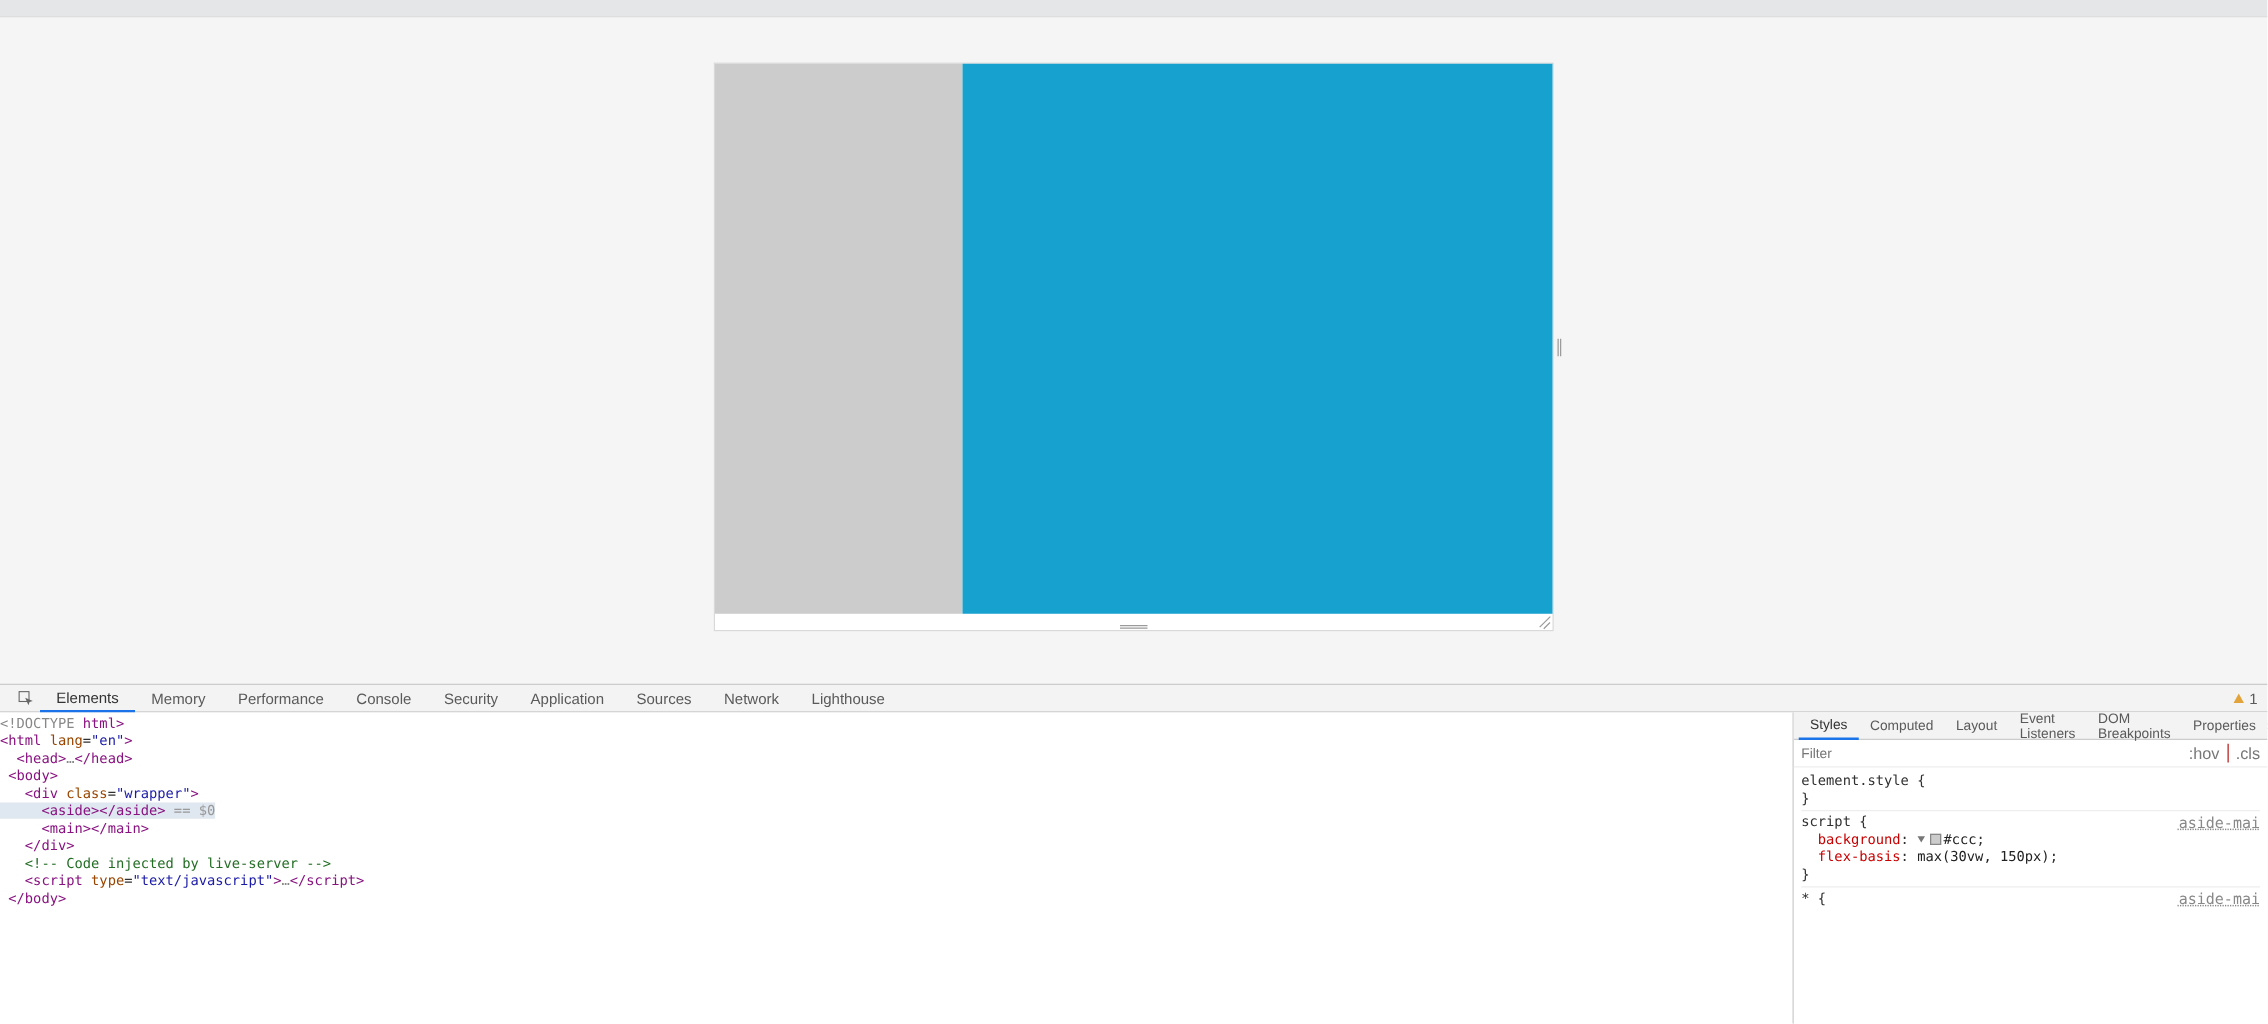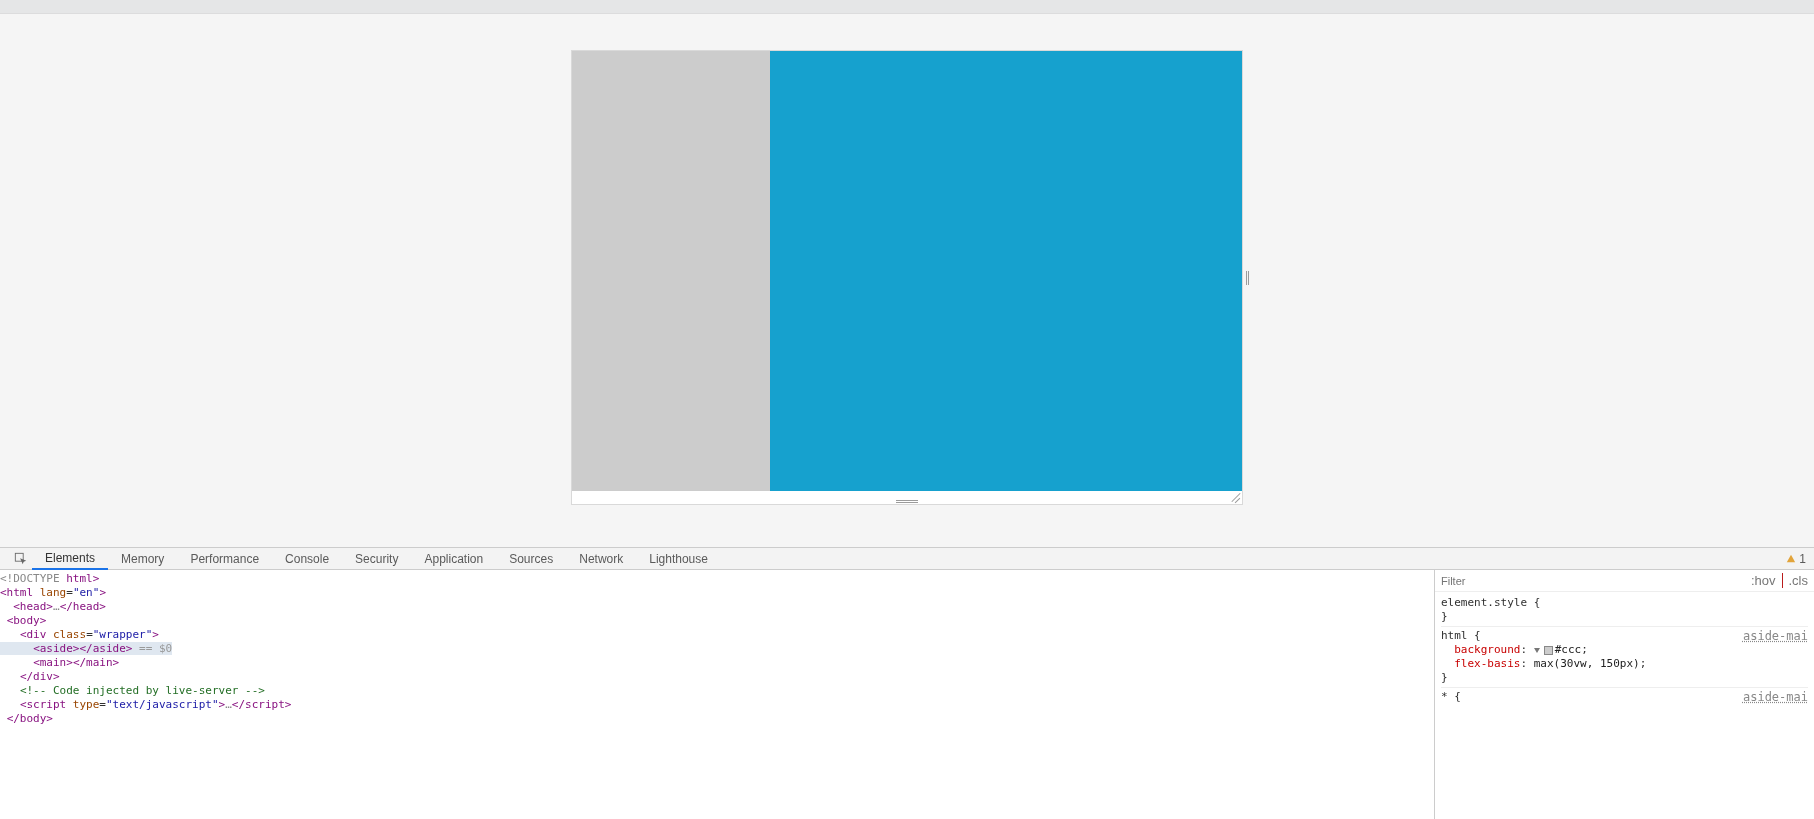--- a/index.html
+++ b/index.html
@@ -252,33 +252,42 @@
  <span class="tag">&lt;body&gt;</span>
    <span class="tag">&lt;div </span><span class="attr">class</span>=<span class="val">"wrapper"</span><span class="tag">&gt;</span>
 <span class="selline">     <span class="tag">&lt;aside&gt;</span><span class="tag">&lt;/aside&gt;</span><span class="eqsel"> == $0</span></span>
      <span class="tag">&lt;main&gt;</span><span class="tag">&lt;/main&gt;</span>
    <span class="tag">&lt;/div&gt;</span>
    <span class="comment">&lt;!-- Code injected by live-server --&gt;</span>
    <span class="tag">&lt;script </span><span class="attr">type</span>=<span class="val">"text/javascript"</span><span class="tag">&gt;</span><span class="ellip">…</span><span class="tag">&lt;/script&gt;</span>
  <span class="tag">&lt;/body&gt;</span></div>
 
     <div class="styles-pane">
+      <div class="styles-tabs">
+        <div class="s-tab active">Styles</div>
+        <div class="s-tab">Computed</div>
+        <div class="s-tab">Layout</div>
+        <div class="s-tab">Event Listeners</div>
+        <div class="s-tab">DOM Breakpoints</div>
+        <div class="s-tab">Properties</div>
+        <div class="chevrons">»</div>
+      </div>
       <div class="filter-row">
         <input class="filter-input" placeholder="Filter" style="">
         <div class="filter-btn">:hov</div>
         <div class="filter-btn">.cls</div>
       </div>
       <div class="rules">
         <div class="rule-block">
           <div>element.style {</div>
           <div>}</div>
         </div>
         <div class="rule-block">
           <span class="src-link">aside-mai</span>
-          <div>html {</div>
+          <div>script {</div>
           <div>&nbsp;&nbsp;<span class="prop">background</span><span>: </span><span class="tri"></span><span class="swatch"></span><span class="pval">#ccc</span><span>;</span></div>
           <div>&nbsp;&nbsp;<span class="prop">flex-basis</span><span>: </span><span class="pval">max(30vw, 150px)</span><span>;</span></div>
           <div>}</div>
         </div>
         <div class="rule-block" style="border-bottom:none;">
           <span class="src-link">aside-mai</span>
           <div>* {</div>
         </div>
       </div>
     </div>

